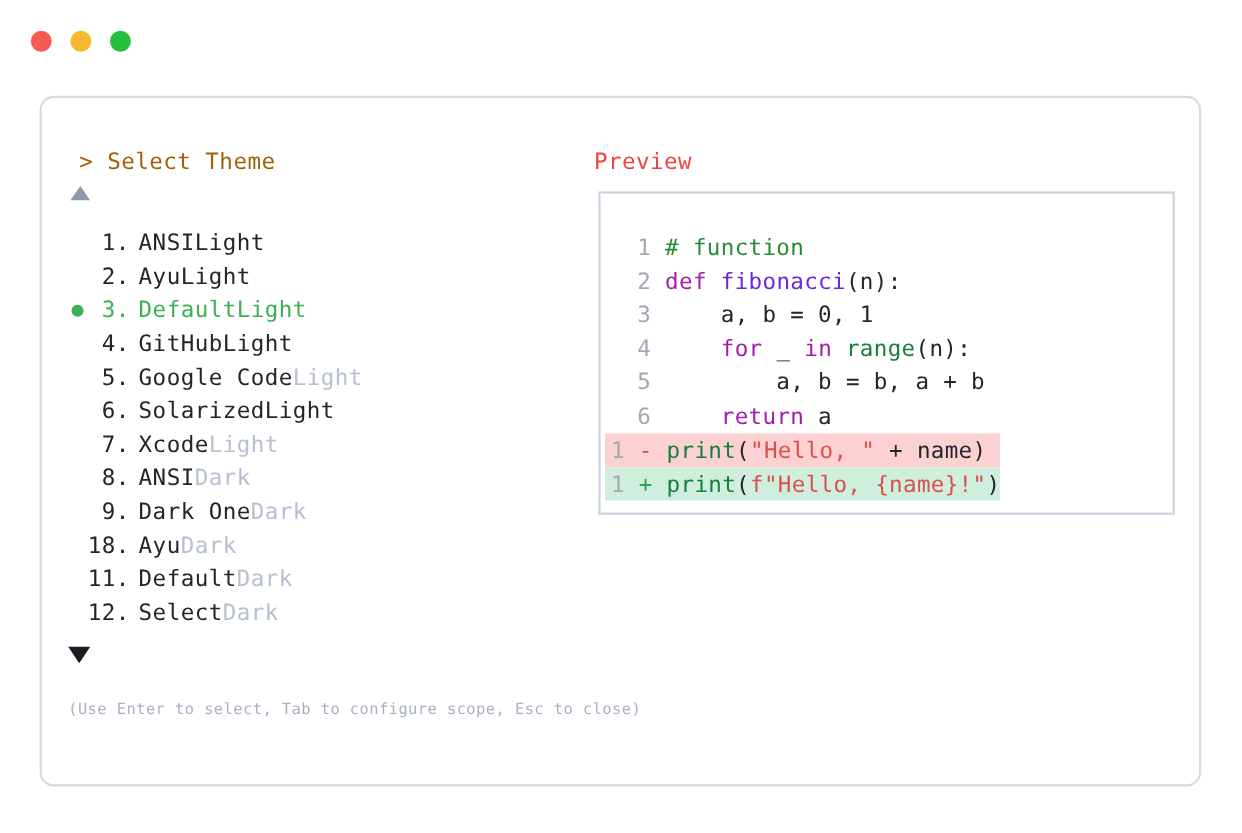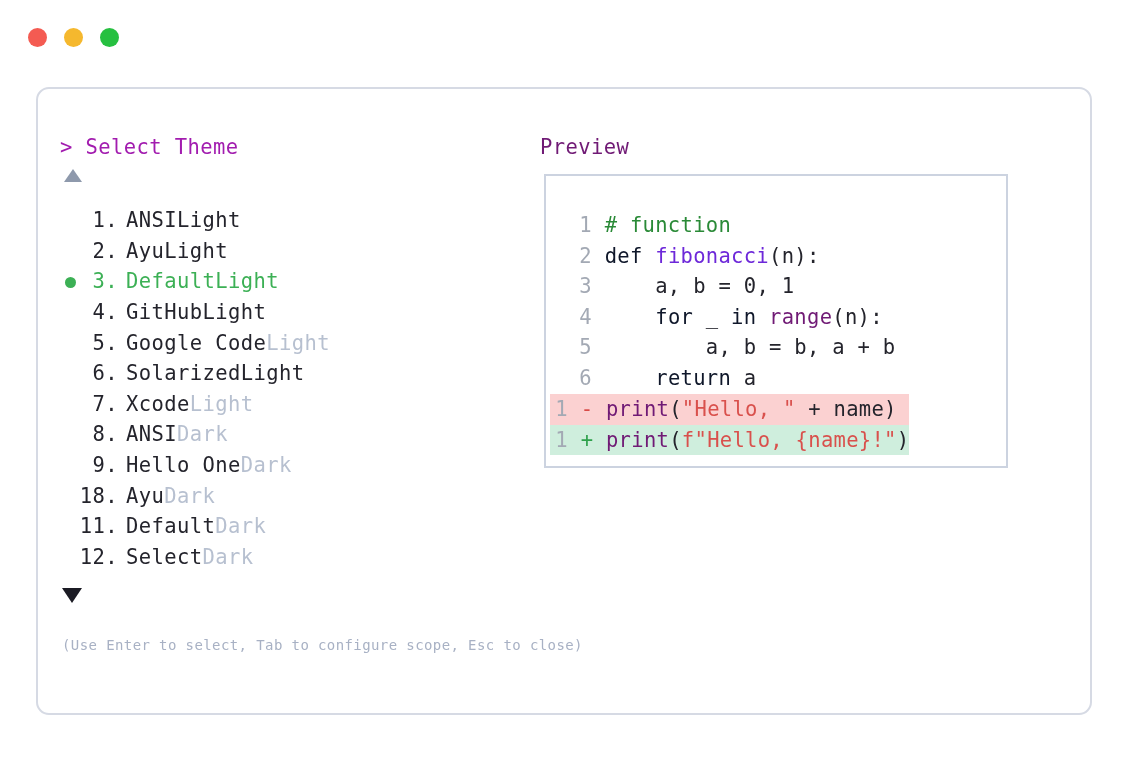--- a/index.html
+++ b/index.html
@@ -24,23 +24,23 @@
     left: 36px; top: 87px;
     width: 1056px; height: 628px;
     border: 2px solid #d6dae4;
     border-radius: 13px;
     background: #fff;
   }
 
   
   .prompt {
     position: absolute;
-    left: 22px; top: 46px;
-    font-size: 20.5px;
-    color: #a21caf;
+    left: 34px; top: 46px;
+    font-size: 20.5px;
+    color: #a16207;
     letter-spacing: .4px;
     white-space: pre;
   }
   .arrow-up {
     position: absolute;
     left: 26px; top: 80px;
     width: 0; height: 0;
     border-left: 9px solid transparent;
     border-right: 9px solid transparent;
     border-bottom: 13px solid #8e99ac;
@@ -97,27 +97,27 @@
     letter-spacing: .4px;
     color: #a8b1c4;
     white-space: pre;
   }
 
   
   .preview-label {
     position: absolute;
     left: 502px; top: 46px;
     font-size: 20.5px;
-    color: #701a75;
+    color: #ef4444;
     letter-spacing: .4px;
   }
   .preview-box {
     position: absolute;
     left: 506px; top: 85px;
-    width: 464px; height: 294px;
+    width: 524px; height: 294px;
     border: 2px solid #ccd3e0;
     background: #fff;
   }
 
   .code {
     position: absolute;
     left: 30px; top: 34px;
     font-size: 20.5px;
     line-height: 30.6px;
     letter-spacing: .3px;
@@ -141,23 +141,23 @@
   }
   .diff .row { display: block; height: 30.6px; padding-left: 2px; }
   .diff .row.del { background: #fbd1d1; }
   .diff .row.add { background: #cfeedd; }
   .diff .ln { display: inline-block; width: 16px; text-align: right; color: #a3a9b4; }
   .diff .mk-del { color: #d94a46; }
   .diff .mk-add { color: #2ea14b; }
 
   
   .c-com  { color: #2a8a37; }
-  .c-kw   { color: #0f172a; }
+  .c-kw   { color: #a21caf; }
   .c-fn   { color: #6d28d9; }
-  .c-bi   { color: #701a75; margin-top: 39px; }
+  .c-bi   { color: #15803d; margin-top: 39px; }
   .c-str  { color: #d9504c; }
   .c-txt  { color: #24242c; }
   .c-num  { color: #24242c; }
 </style>
 </head>
 <body>
 
 <div class="titlebar">
   <div class="dot" style="background: rgb(244, 91, 82);"></div>
   <div class="dot" style="background: rgb(245, 184, 46);"></div>
@@ -171,21 +171,21 @@
 
   <div class="theme-list">
       <div class="theme-row"><span class="idx">1.</span><span class="tname">ANSI</span> <span class="tvariant">Light</span></div>
       <div class="theme-row"><span class="idx">2.</span><span class="tname">Ayu</span> <span class="tvariant">Light</span></div>
       <div class="theme-row selected"><span class="bullet" style="background: rgb(60, 176, 85);"></span><span class="idx">3.</span><span class="tname">Default</span> <span class="tvariant">Light</span></div>
       <div class="theme-row"><span class="idx">4.</span><span class="tname">GitHub</span> <span class="tvariant">Light</span></div>
       <div class="theme-row"><span class="idx">5.</span><span class="tname">Google Code</span> <span class="tvariant muted">Light</span></div>
       <div class="theme-row"><span class="idx">6.</span><span class="tname">Solarized</span> <span class="tvariant">Light</span></div>
       <div class="theme-row"><span class="idx">7.</span><span class="tname">Xcode</span> <span class="tvariant muted">Light</span></div>
       <div class="theme-row"><span class="idx">8.</span><span class="tname">ANSI</span> <span class="tvariant muted">Dark</span></div>
-      <div class="theme-row"><span class="idx">9.</span><span class="tname">Hello One</span> <span class="tvariant muted">Dark</span></div>
+      <div class="theme-row"><span class="idx">9.</span><span class="tname">Dark One</span> <span class="tvariant muted">Dark</span></div>
       <div class="theme-row"><span class="idx">18.</span><span class="tname">Ayu</span> <span class="tvariant muted">Dark</span></div>
       <div class="theme-row"><span class="idx">11.</span><span class="tname">Default</span> <span class="tvariant muted">Dark</span></div>
       <div class="theme-row"><span class="idx">12.</span><span class="tname">Select</span> <span class="tvariant muted">Dark</span></div>
     </div>
 
   <div class="arrow-down"></div>
 
   <div class="hint">(Use Enter to select, Tab to configure scope, Esc to close)</div>
 
   <div class="preview-label">Preview</div>

